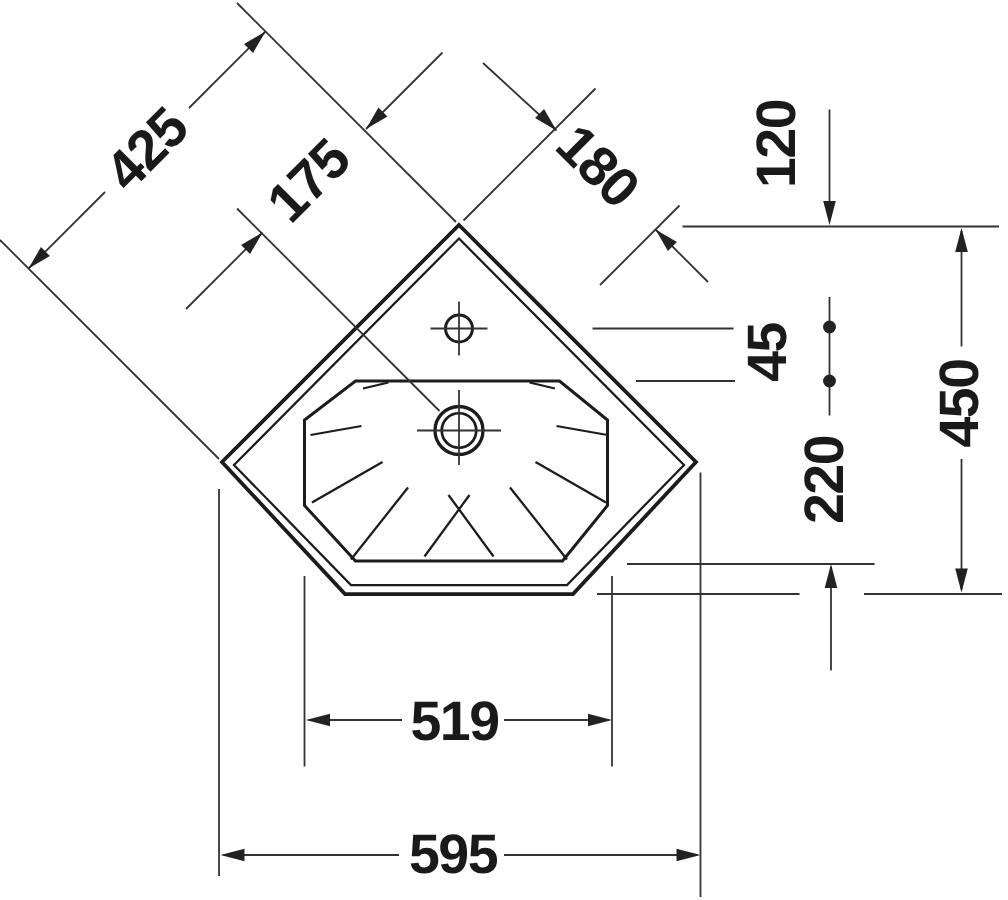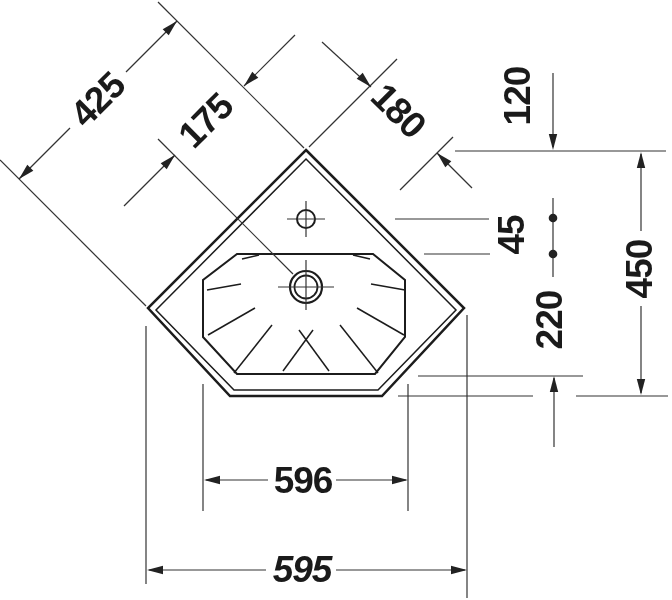--- a/index.html
+++ b/index.html
@@ -131,16 +131,16 @@
     </g>
   </svg>
 
   <div class="dim-label rot-neg45" style="left:58px;  top:80px;  width:80px; height:40px;">425</div>
   <div class="dim-label rot-neg45" style="left:166px; top:101px; width:80px; height:40px;">175</div>
   <div class="dim-label rot-pos45" style="left:358px; top:91px;  width:80px; height:40px;">180</div>
   <div class="dim-label rot-neg90" style="left:478px; top:76px;  width:80px; height:40px;">120</div>
   <div class="dim-label rot-neg90" style="left:472px; top:215px; width:80px; height:40px;">45</div>
   <div class="dim-label rot-neg90" style="left:600px; top:249px; width:80px; height:40px;">450</div>
   <div class="dim-label rot-neg90" style="left:510px; top:300px; width:80px; height:40px;">220</div>
-  <div class="dim-label bg-white" style="left:271px; top:463px; width:64px; height:36px;">596</div>
-  <div class="dim-label bg-white" style="left:270px; top:552px; width:64px; height:36px;font-style:italic;">595</div>
+  <div class="dim-label bg-white" style="left:271px; top:463px; width:64px; height:36px;">519</div>
+  <div class="dim-label bg-white" style="left:270px; top:552px; width:64px; height:36px;">595</div>
 
 </div>
 
 </body></html>

